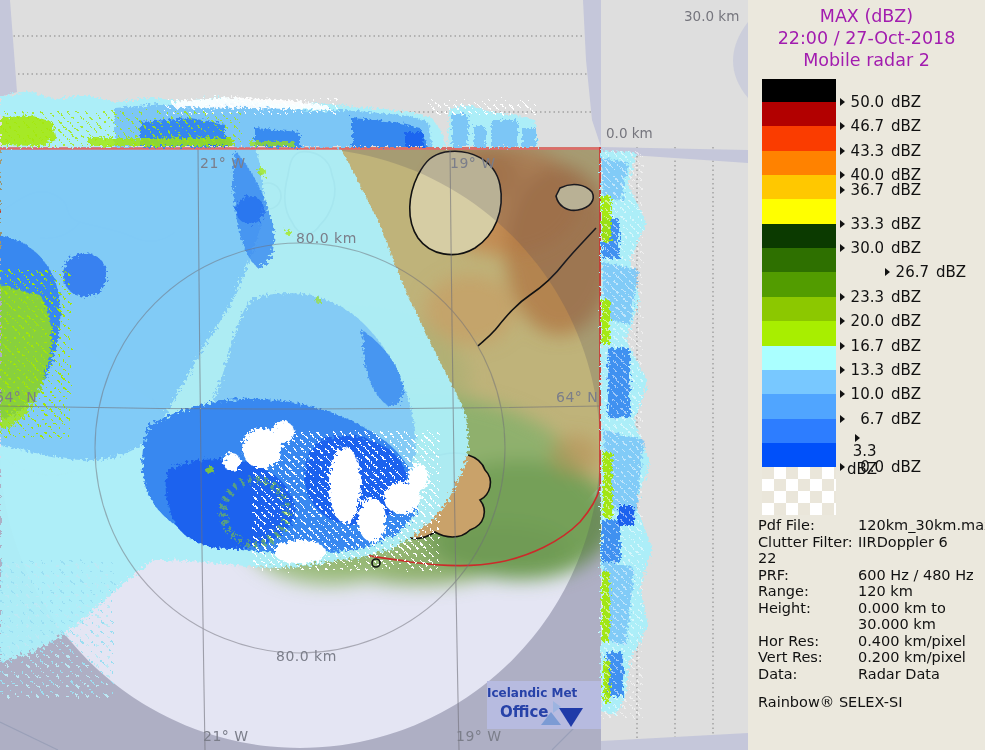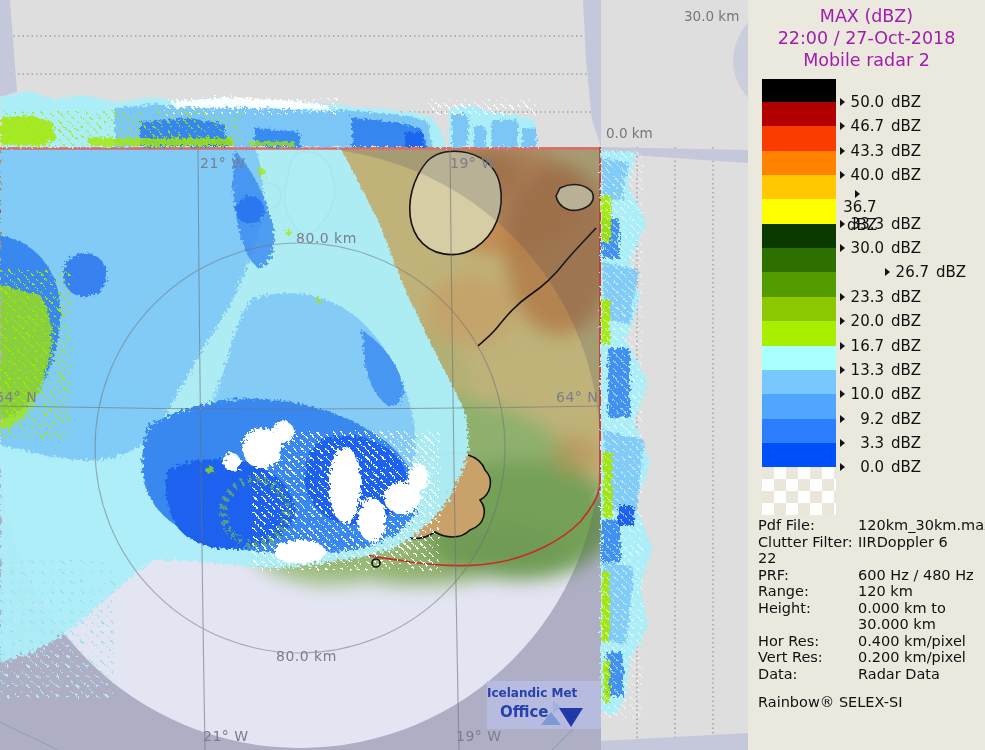--- a/index.html
+++ b/index.html
@@ -307,21 +307,21 @@
         <span class="scale-val">43.3</span>
         <span class="scale-unit">dBZ</span>
       </div>
       <div class="swatch" style="top: 150.7px; height: 24.85px; background: rgb(255, 130, 0);"></div>
       <div class="scale-label" style="top: 166.05px;">
         <span class="tick-arrow"></span>
         <span class="scale-val">40.0</span>
         <span class="scale-unit">dBZ</span>
       </div>
       <div class="swatch" style="top: 175.05px; height: 24.85px; background: rgb(255, 200, 0);"></div>
-      <div class="scale-label" style="top: 190px; flex-direction: column;">
+      <div class="scale-label" style="top: 181px;">
         <span class="tick-arrow"></span>
         <span class="scale-val">36.7</span>
         <span class="scale-unit">dBZ</span>
       </div>
       <div class="swatch" style="top: 199.4px; height: 24.85px; background: rgb(255, 255, 0);"></div>
       <div class="scale-label" style="top: 214.75px;">
         <span class="tick-arrow"></span>
         <span class="scale-val">33.3</span>
         <span class="scale-unit">dBZ</span>
       </div>
@@ -363,25 +363,25 @@
       </div>
       <div class="swatch" style="top: 369.85px; height: 24.85px; background: rgb(120, 200, 255);"></div>
       <div class="scale-label" style="top: 385.2px;">
         <span class="tick-arrow"></span>
         <span class="scale-val">10.0</span>
         <span class="scale-unit">dBZ</span>
       </div>
       <div class="swatch" style="top: 394.2px; height: 24.85px; background: rgb(80, 165, 255);"></div>
       <div class="scale-label" style="top: 409.55px;">
         <span class="tick-arrow"></span>
-        <span class="scale-val">9.2</span>
+        <span class="scale-val">6.7</span>
         <span class="scale-unit">dBZ</span>
       </div>
       <div class="swatch" style="top: 418.55px; height: 24.85px; background: rgb(45, 125, 255);"></div>
-      <div class="scale-label" style="top: 433.9px;">
+      <div class="scale-label" style="top: 433.9px; flex-direction: column;">
         <span class="tick-arrow"></span>
         <span class="scale-val">3.3</span>
         <span class="scale-unit">dBZ</span>
       </div>
       <div class="swatch" style="top: 442.9px; height: 24.85px; background: rgb(0, 80, 250);"></div>
       <div class="scale-label" style="top: 458.25px; justify-content: center;">
         <span class="tick-arrow"></span>
         <span class="scale-val">0.0</span>
         <span class="scale-unit">dBZ</span>
       </div>

